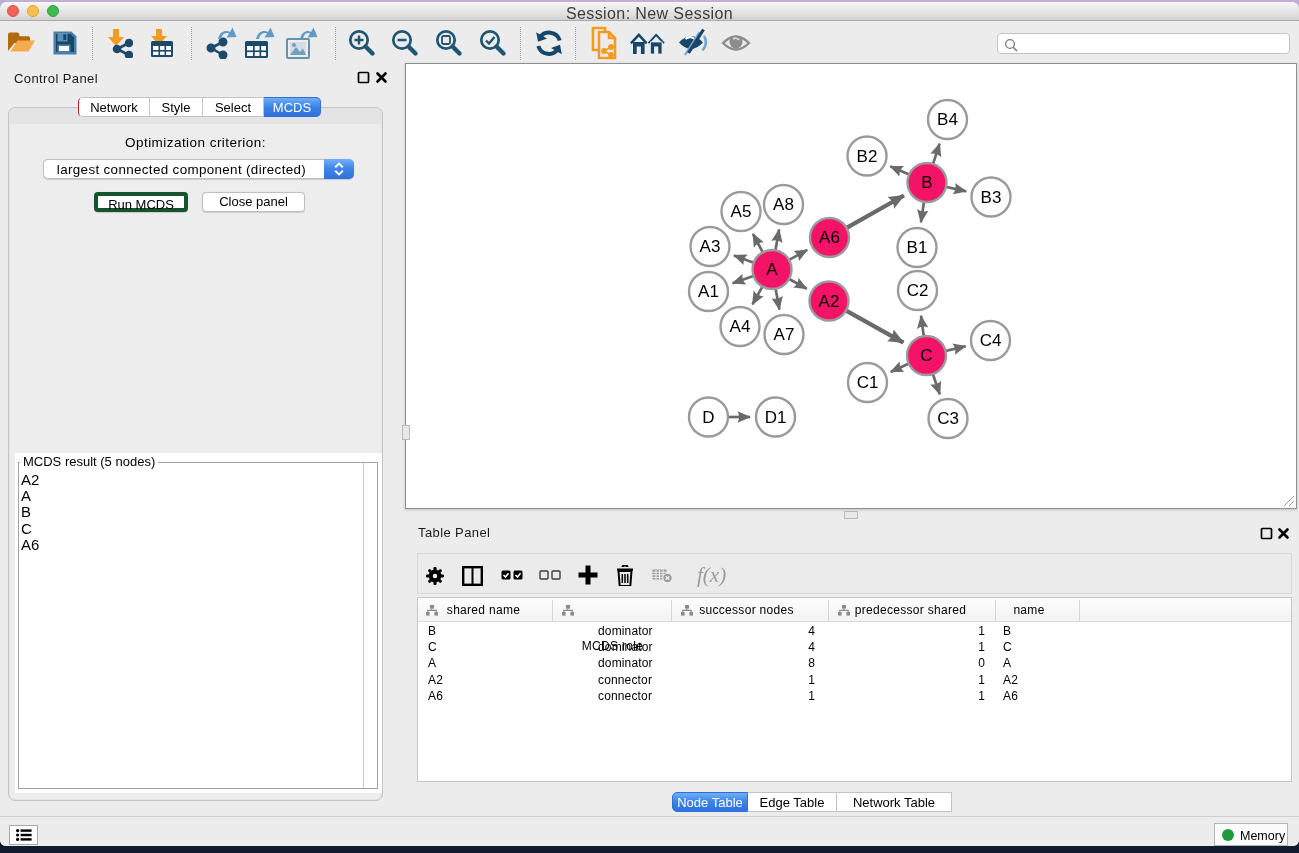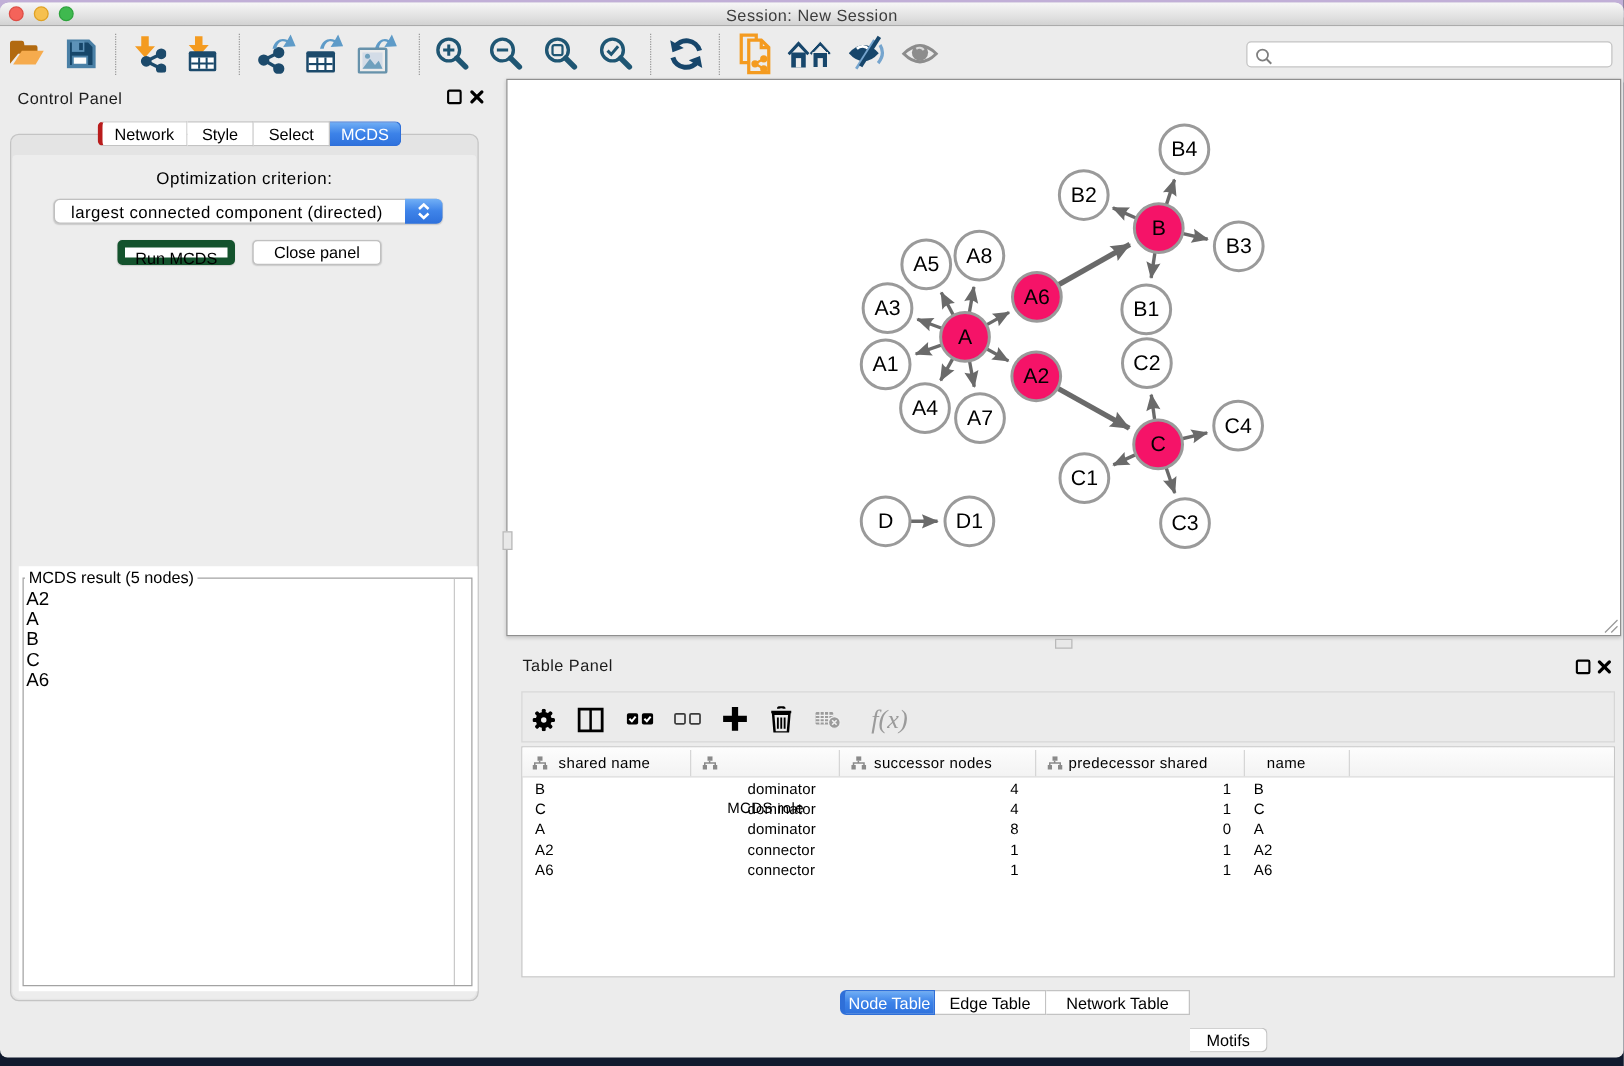--- a/index.html
+++ b/index.html
@@ -1,37 +1,37 @@
 <!DOCTYPE html>
 <html><head>
 <meta charset="utf-8">
 <style>
 * { margin:0; padding:0; box-sizing:border-box; }
 html,body { width:1299px; height:853px; overflow:hidden; }
 body { font-family:"Liberation Sans", sans-serif; background:#111a2e; position:relative; }
 #desktop-top { position:absolute; left:0; top:0; width:1299px; height:14px; background:#c1afd7; }
 #appwin { position:absolute; left:0; top:2px; width:1299px; height:844px; background:#ececec; border-radius:7px 7px 6px 6px; overflow:hidden; }
 #titlebar { position:absolute; left:0; top:0; width:1299px; height:19px; background:linear-gradient(#f7f7f7,#dedede 72%,#d2d2d2); border-bottom:1px solid #ababab; }
-#titlebar .title { position:absolute; left:0; right:0; top:3px; text-align:center; font-size:13px; color:#3c3c3c; letter-spacing:0.4px; }
+#titlebar .title { position:absolute; left:0; right:0; top:3px; text-align:center; font-size:16px; color:#3c3c3c; letter-spacing:0.4px; }
 .tl { position:absolute; width:12px; height:12px; border-radius:50%; top:3px; }
 .tl.r { background:#f4635a; border:1px solid #dd4d45; }
 .tl.y { background:#f6c04f; border:1px solid #dfa123; }
 .tl.g { background:#3fb94f; border:1px solid #2da33c; }
 #toolbar { position:absolute; left:0; top:19px; width:1299px; height:45px; background:#ececec; }
 .tbsep { position:absolute; top:6px; height:33px; width:0; border-left:1px dotted #9a9a9a; }
 .tbi { position:absolute; }
 #searchbox { position:absolute; left:997px; top:12px; width:293px; height:21px; background:#fff; border:1px solid #c3c3c3; border-radius:4px; }
 
 #cp { position:absolute; left:0; top:62px; width:391px; height:750px; }
 .dockhead { font-size:13px; color:#1c1c1c; letter-spacing:0.4px; }
 #cp-panel { position:absolute; left:8px; top:43px; width:375px; height:694px; background:#e4e4e4; border:1px solid #c4c4c4; border-radius:7px; }
 #cp-inner { position:absolute; left:1px; top:16px; width:371px; height:675px; background:#ededed; border-radius:3px 3px 6px 6px; }
 #cp-tabs { position:absolute; left:78px; top:33px; height:20px; display:flex; }
 .tab { height:20px; background:#fff; border:1px solid #c3c3c3; border-left:none; font-size:13px; color:#000; text-align:center; line-height:19px; }
-.tab.first { border-left:4px solid #b91c1c; border-radius:5px 0 0 5px; }
+.tab.first { border-left:1px solid #b91c1c; border-radius:5px 0 0 5px; }
 .tab.last { border-radius:0 5px 5px 0; }
 .tab.sel { background:linear-gradient(#6faef5,#3c82e8 50%,#2f72dd); color:#fff; border-color:#2f6fd8; }
 
 #gw { position:absolute; left:405px; top:61px; width:892px; height:446px; background:#fff; border:1px solid #8f8f8f; box-shadow:0 1px 3px rgba(0,0,0,0.18); }
 #gw-title { position:absolute; left:0; top:0; width:890px; height:22px; background:linear-gradient(#f5f5f5,#dcdcdc 75%,#d2d2d2); border-bottom:1px solid #a9a9a9; }
 #gw-title .title { position:absolute; left:0; right:0; top:4px; text-align:center; font-size:13px; color:#303030; letter-spacing:0.5px; }
 #graph { position:absolute; left:0px; top:22px; }
 #graph text { font-size:17px; fill:#000; text-anchor:middle; }
 #graph line { stroke:#6a6a6a; }
 #graph circle { stroke:#9a9a9a; stroke-width:2.4; }
@@ -208,21 +208,21 @@
     <div style="position:absolute;left:43px;top:95px;width:311px;height:20px;background:#fff;border:1px solid #c0c0c0;border-radius:5px;box-shadow:0 0.5px 1px rgba(0,0,0,0.15);">
       <div style="position:absolute;left:0;top:0;width:275px;text-align:center;font-size:13.4px;letter-spacing:0.35px;line-height:19px;color:#000;">largest connected component (directed)</div>
       <div style="position:absolute;right:-1px;top:-1px;width:30px;height:20px;border-radius:0 5px 5px 0;background:linear-gradient(#72b0f6,#3f84e9 48%,#2e71dc);">
         <svg style="position:absolute;left:8px;top:3px;" width="14" height="14" viewBox="0 0 14 14">
           <path d="M3.2 5.2 L7 1.6 L10.8 5.2" fill="none" stroke="#fff" stroke-width="2"></path>
           <path d="M3.2 8.8 L7 12.4 L10.8 8.8" fill="none" stroke="#fff" stroke-width="2"></path>
         </svg>
       </div>
     </div>
     <div style="position:absolute;left:0;width:391px;top:70.5px;text-align:center;font-size:13.5px;letter-spacing:0.45px;">Optimization criterion:</div>
-    <div style="position:absolute;left:94px;top:128px;width:94px;height:20px;background:#fff;border:6px solid #14532d;border-radius:4px;box-shadow:0 0.5px 1px rgba(0,0,0,0.15);text-align:center;font-size:13px;line-height:18px;">Run MCDS</div>
+    <div style="position:absolute;left:94px;top:128px;width:94px;height:20px;background:#fff;border:4px solid #14532d;border-radius:4px;box-shadow:0 0.5px 1px rgba(0,0,0,0.15);text-align:center;font-size:13px;line-height:18px;">Run MCDS</div>
     <div style="position:absolute;left:202px;top:128px;width:103px;height:20px;background:#fff;border:1px solid #c0c0c0;border-radius:4px;box-shadow:0 0.5px 1px rgba(0,0,0,0.15);text-align:center;font-size:13px;line-height:18px;">Close panel</div>
     <div style="position:absolute;left:15px;top:389px;width:367px;height:340px;background:#fff;">
       <div style="position:absolute;left:3px;top:9px;width:360px;height:327px;border:1px solid #a3a3a3;"></div>
       <div style="position:absolute;left:5px;top:1px;background:#fff;padding:0 3px;font-size:13px;color:#000;">MCDS result (5 nodes)</div>
       <div style="position:absolute;left:348px;top:10px;width:1px;height:325px;background:#c9c9c9;"></div>
       <div style="position:absolute;left:6px;top:19px;font-size:15px;line-height:16.2px;color:#000;">A2<br>A<br>B<br>C<br>A6</div>
     </div>
   </div>
   <div id="gw">
     <svg id="graph" width="890" height="420" viewBox="0 0 890 420">
@@ -402,13 +402,31 @@
           </defs>
         </svg>
     </div>
     <div id="tp-tabs">
       <div class="tab sel first" style="width:76px;">Node Table</div>
       <div class="tab" style="width:89px;">Edge Table</div>
       <div class="tab" style="width:115px;">Network Table</div>
       <div class="tab last" style="width:62px;margin-top:30px;">Motifs</div>
     </div>
   </div>
+  <div id="statusbar">
+    <div style="position:absolute;left:9px;top:8px;width:29px;height:20px;background:#fdfdfd;border:1px solid #a8a8a8;">
+      <svg style="position:absolute;left:6px;top:3px;" width="16" height="12" viewBox="0 0 16 12">
+        <g fill="#000">
+            <circle cx="1.6" cy="1.6" r="1.6"></circle>
+            <circle cx="1.6" cy="6" r="1.6"></circle>
+            <circle cx="1.6" cy="10.4" r="1.6"></circle>
+        <rect x="4.6" y="0.4" width="11" height="2.4"></rect>
+            <rect x="4.6" y="4.8" width="11" height="2.4"></rect>
+            <rect x="4.6" y="9.2" width="11" height="2.4"></rect>
+          </g>
+      </svg>
+    </div>
+    <div style="position:absolute;left:1214px;top:6px;width:74px;height:23px;background:#fbfbfb;border:1px solid #b5b5b5;">
+      <div style="position:absolute;left:7px;top:5px;width:12px;height:12px;border-radius:50%;background:#1d9b3c;"></div>
+      <div style="position:absolute;left:25px;top:4.5px;font-size:12.5px;color:#000;">Memory</div>
+    </div>
+  </div>
 </div>
 
 </body></html>

